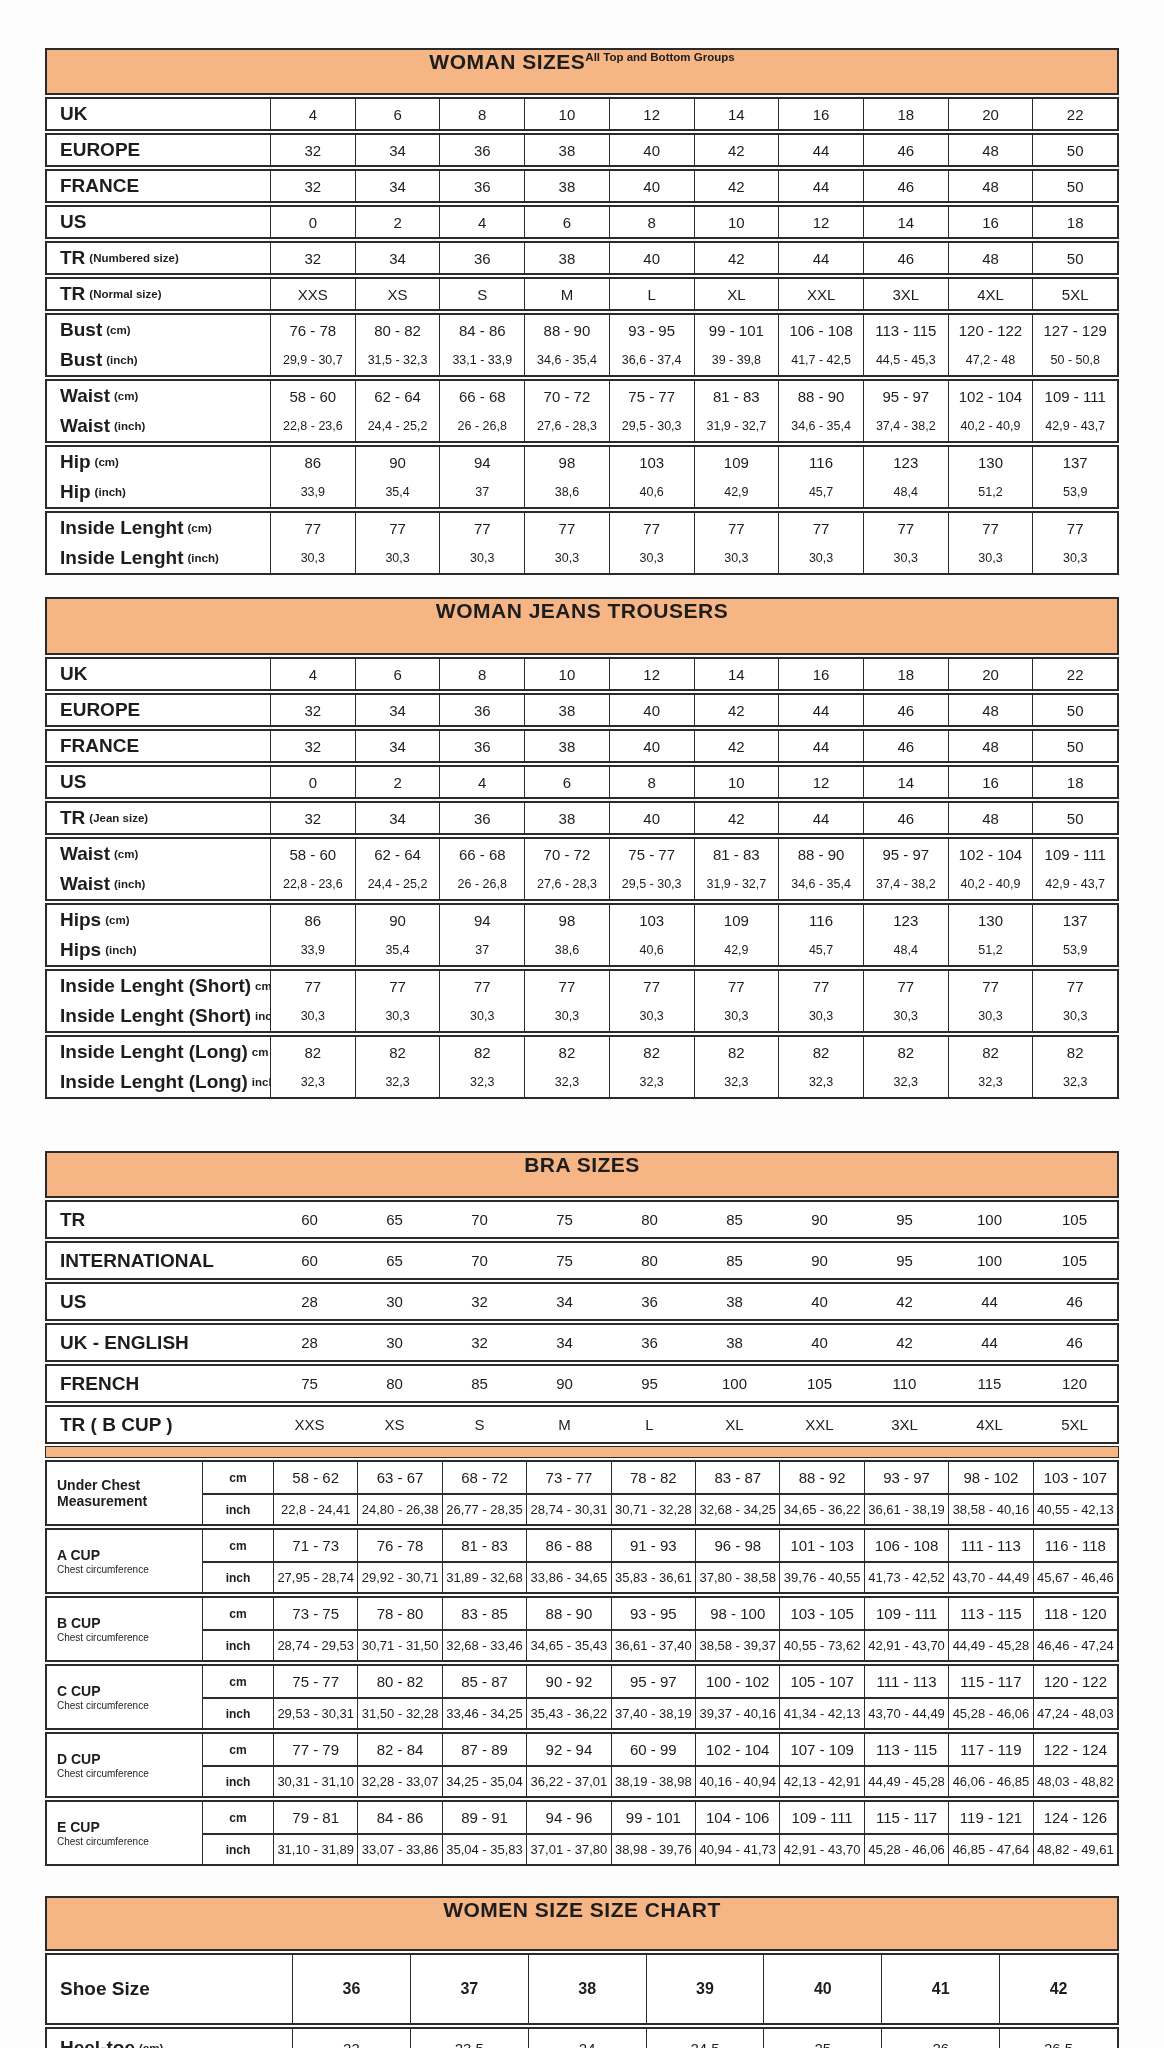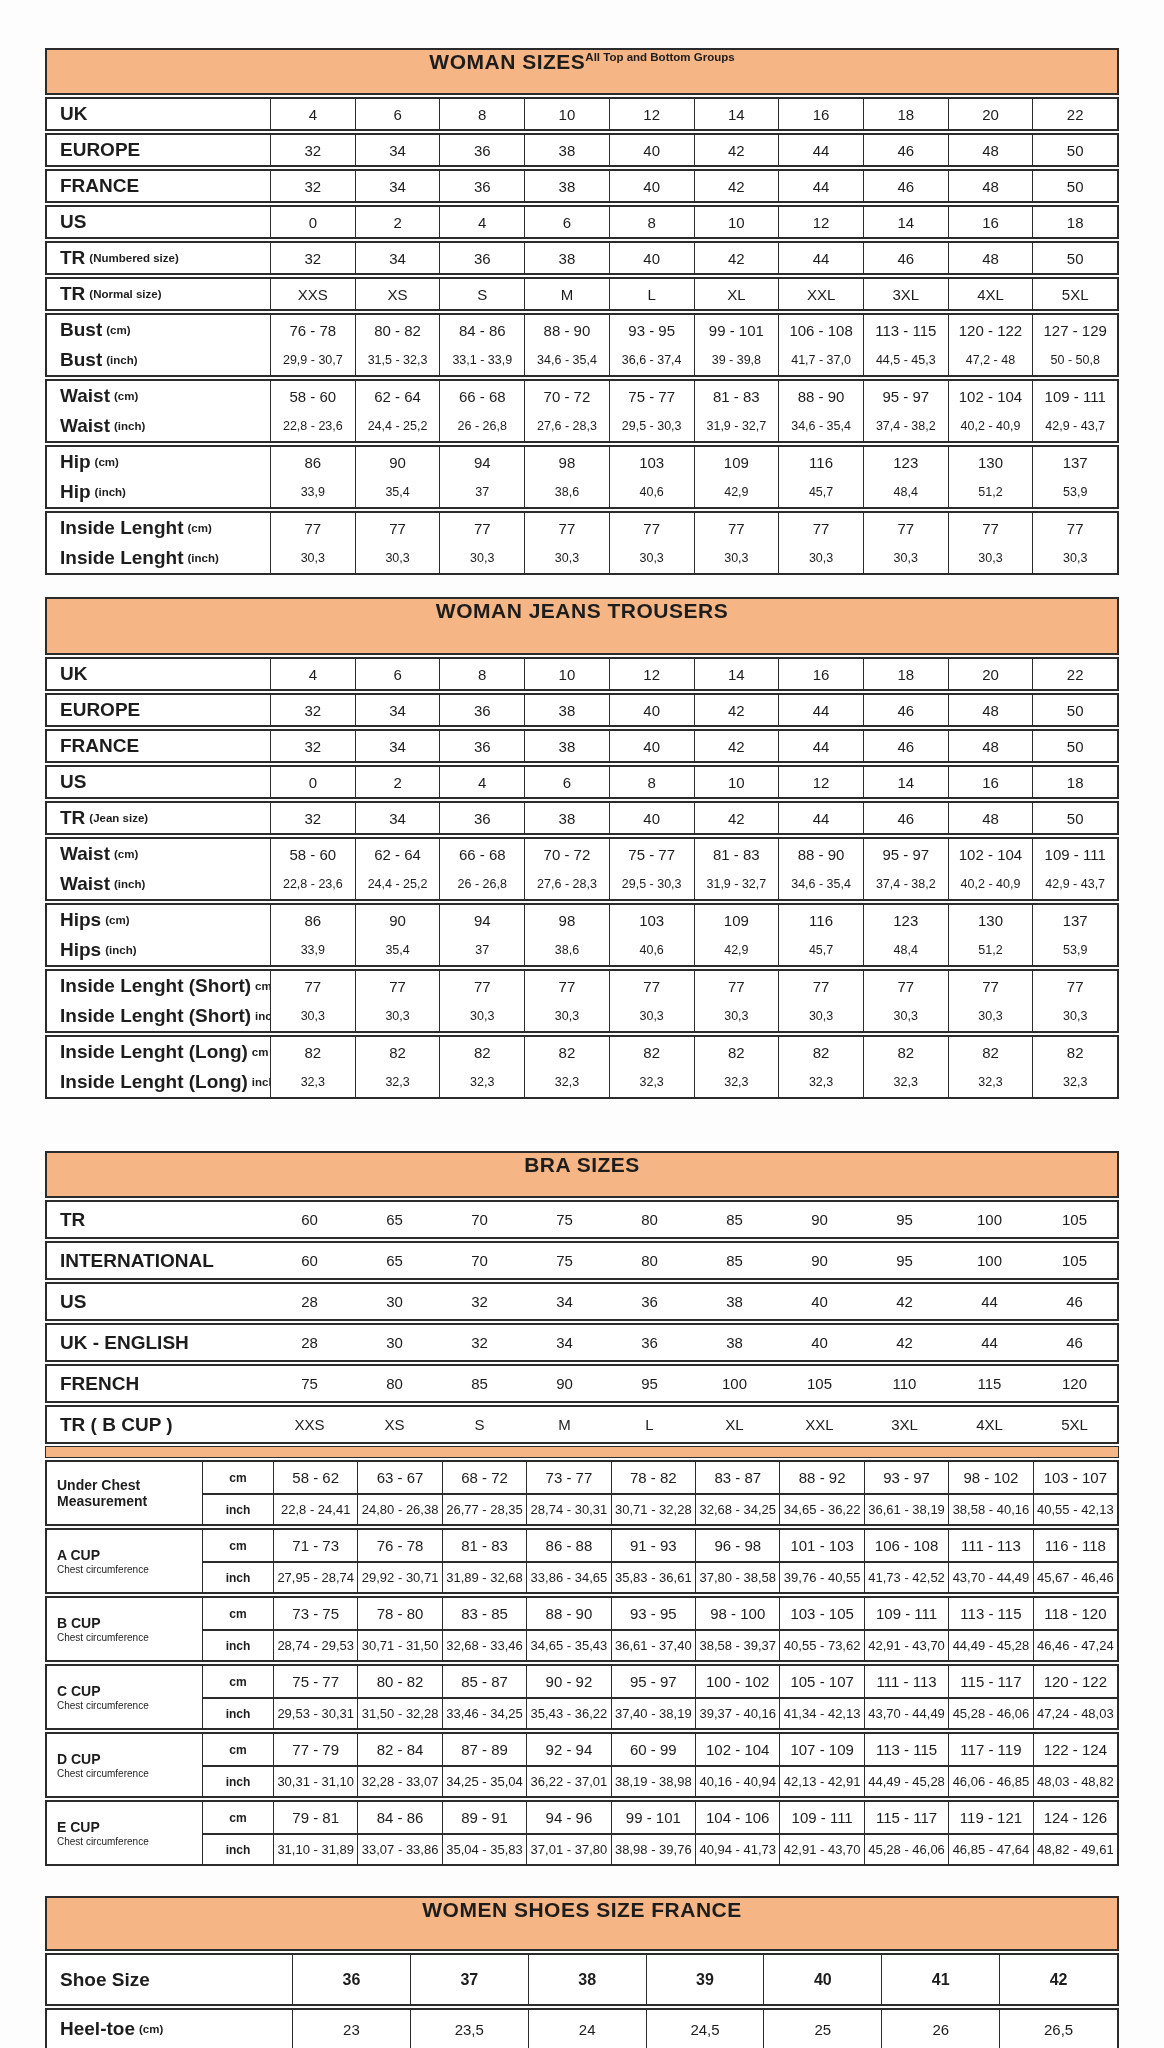--- a/index.html
+++ b/index.html
@@ -45,21 +45,21 @@
   .cuprows .row { height:31px; }
   .cuprows .row + .row { border-top:2px solid var(--line); }
   .cell.unit { width:70px; flex:none; font-weight:700; font-size:12px; }
   .t3b .row > .cell + .cell { border-left:1px solid var(--line); }
   .t3b .row.small .cell.val { font-size:13px; }
 
   
   .t4 .tbl-head { height:55px; }
   .t4 .cell.label { width:245px; flex:none; }
   .t4 .row > .cell + .cell { border-left:1px solid var(--line); }
-  .t4 .grp:first-of-type .row { height:49px; }
+  .t4 .grp:first-of-type .row { height:68px; }
   .t4 .grp:first-of-type .cell.val { font-weight:700; font-size:16px; }
   .t4 .grp:last-of-type .row { height:38px; } 
   .t1 { margin-bottom:22px; }
   .t2 { margin-bottom:52px; }
   .t3 { margin-bottom:30px; }
   .t4 { margin-bottom:60px; }
 </style>
 </head>
 <body>
 
@@ -196,21 +196,21 @@
             <div class="cell label">
               <span class="lbl-main">Bust</span>
               <span class="lbl-note">(inch)</span>
             </div>
             <div class="cell val">29,9 - 30,7</div>
             <div class="cell val">31,5 - 32,3</div>
             <div class="cell val">33,1 - 33,9</div>
             <div class="cell val">34,6 - 35,4</div>
             <div class="cell val">36,6 - 37,4</div>
             <div class="cell val">39 - 39,8</div>
-            <div class="cell val">41,7 - 37,0</div>
+            <div class="cell val">41,7 - 42,5</div>
             <div class="cell val">44,5 - 45,3</div>
             <div class="cell val">47,2 - 48</div>
             <div class="cell val">50 - 50,8</div>
           </div>
         </div>
         <div class="grp">
           <div class="row">
             <div class="cell label">
               <span class="lbl-main">Waist</span>
               <span class="lbl-note">(cm)</span>
@@ -855,21 +855,21 @@
               <div class="cell val">46,85 - 47,64</div>
               <div class="cell val">48,82 - 49,61</div>
             </div>
           </div>
         </div>
       </div>
   </section>
 
   <section class="tbl t4">
     <header class="tbl-head">
-      <div class="tbl-title">WOMEN SHOES SIZE FRANCE</div>
+      <div class="tbl-title">WOMEN SIZE SIZE CHART</div>
     </header>
     <div class="tbl-body">
         <div class="grp">
           <div class="row">
             <div class="cell label">
               <span class="lbl-main">Shoe Size</span>
             </div>
             <div class="cell val">36</div>
             <div class="cell val">37</div>
             <div class="cell val">38</div>

